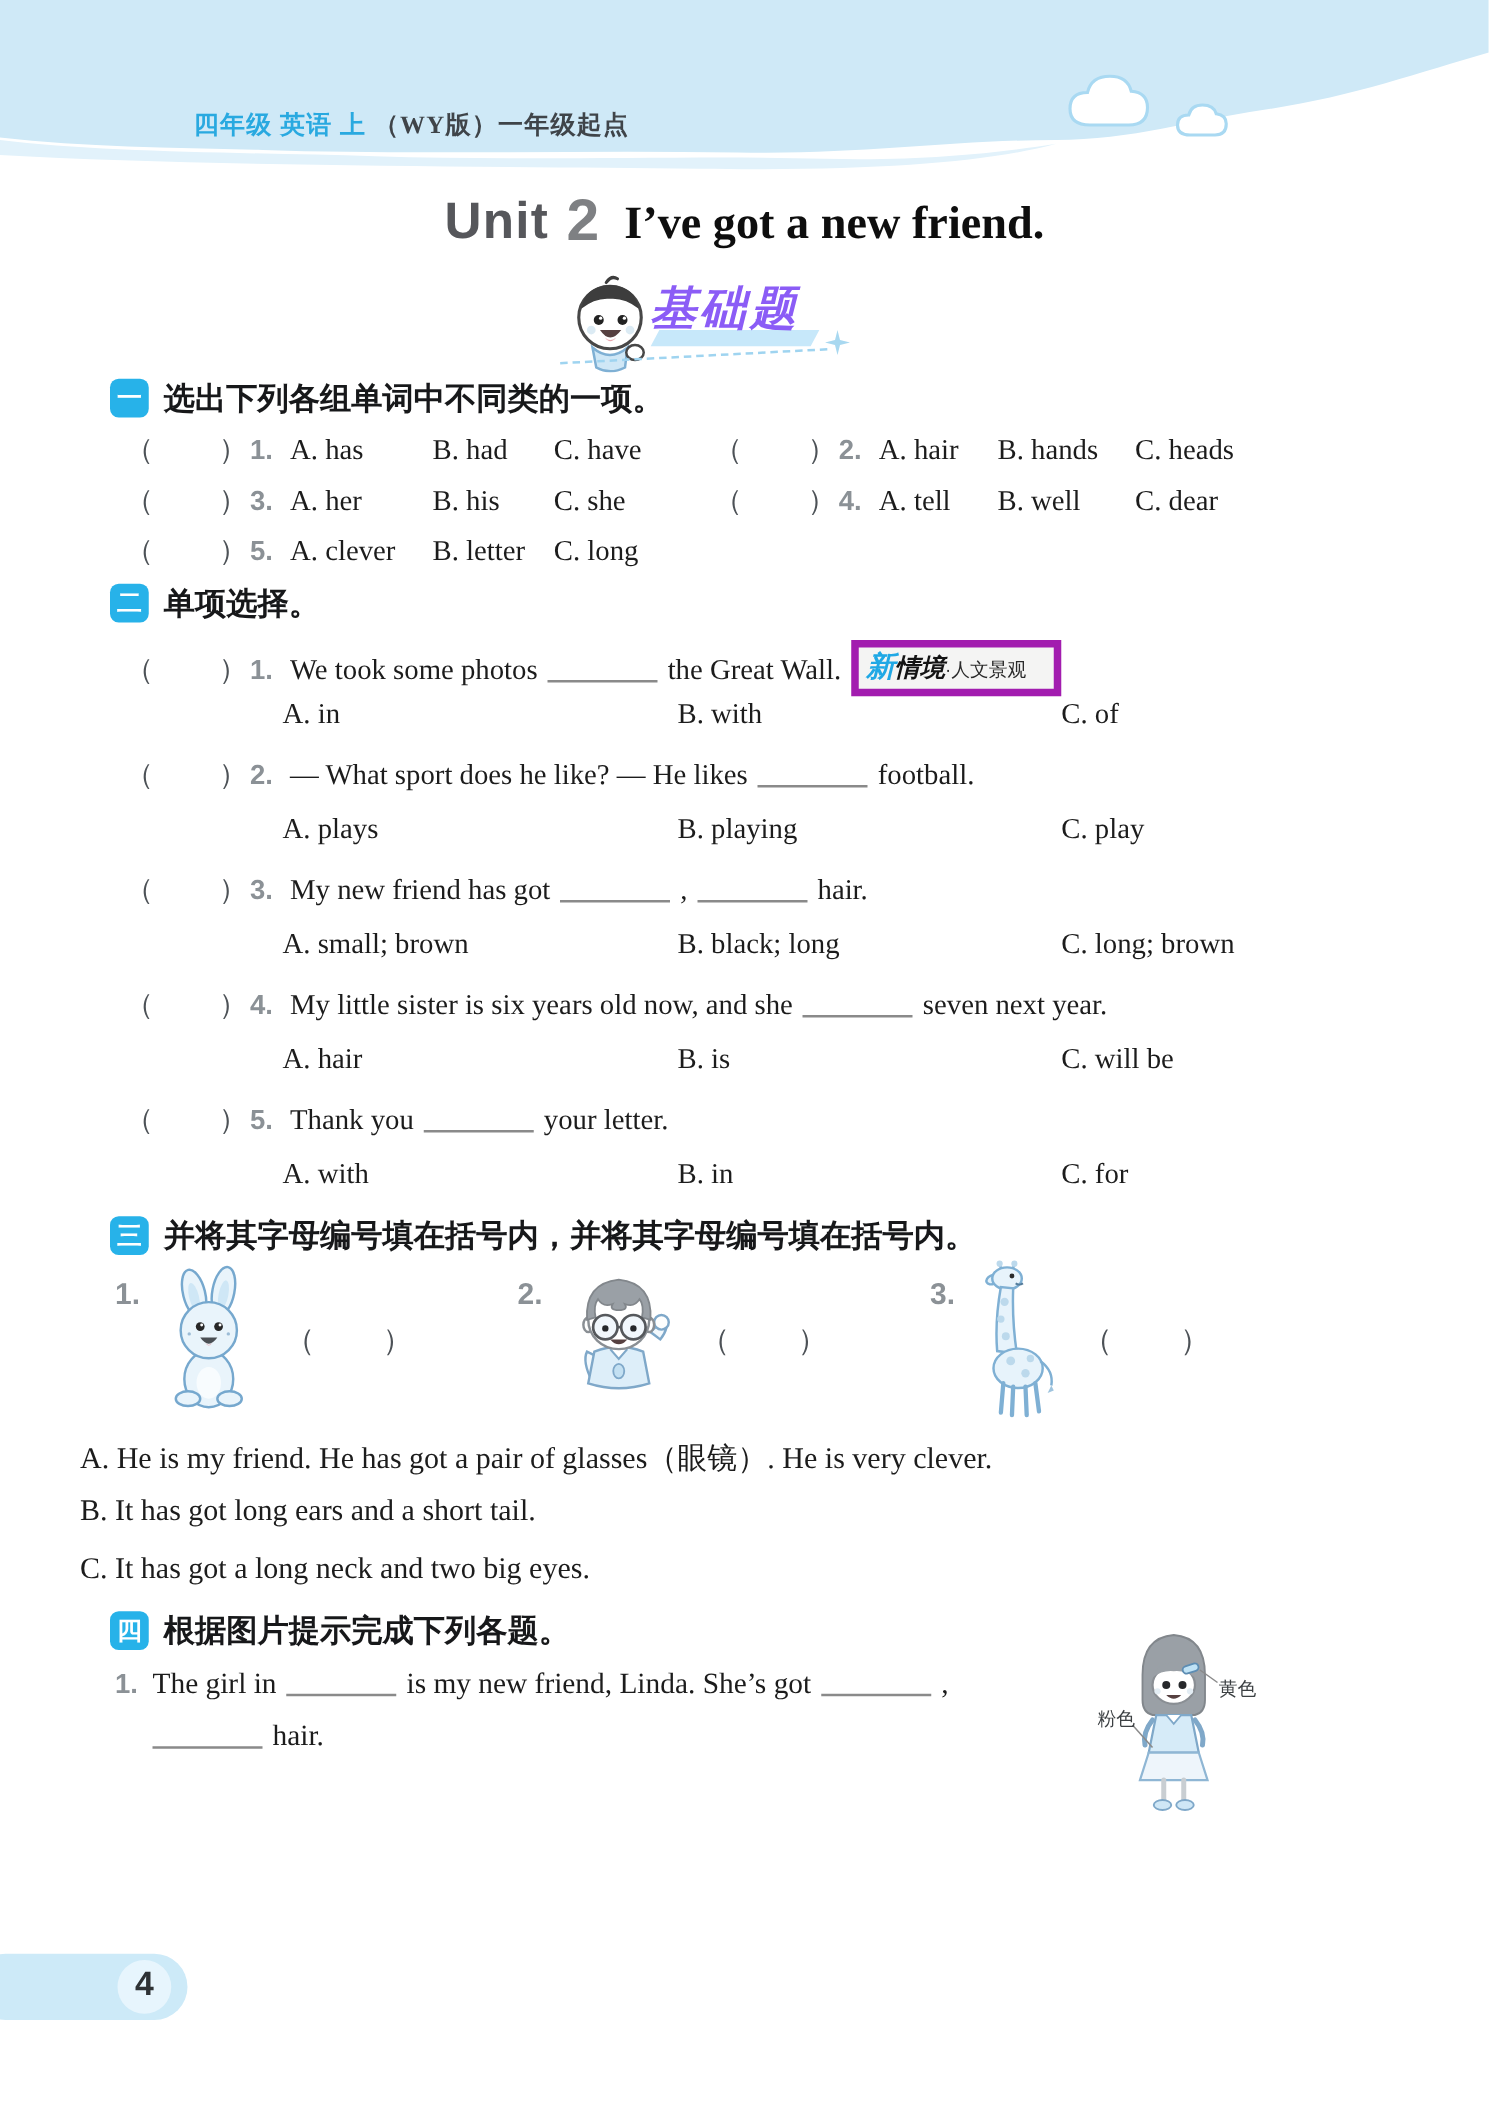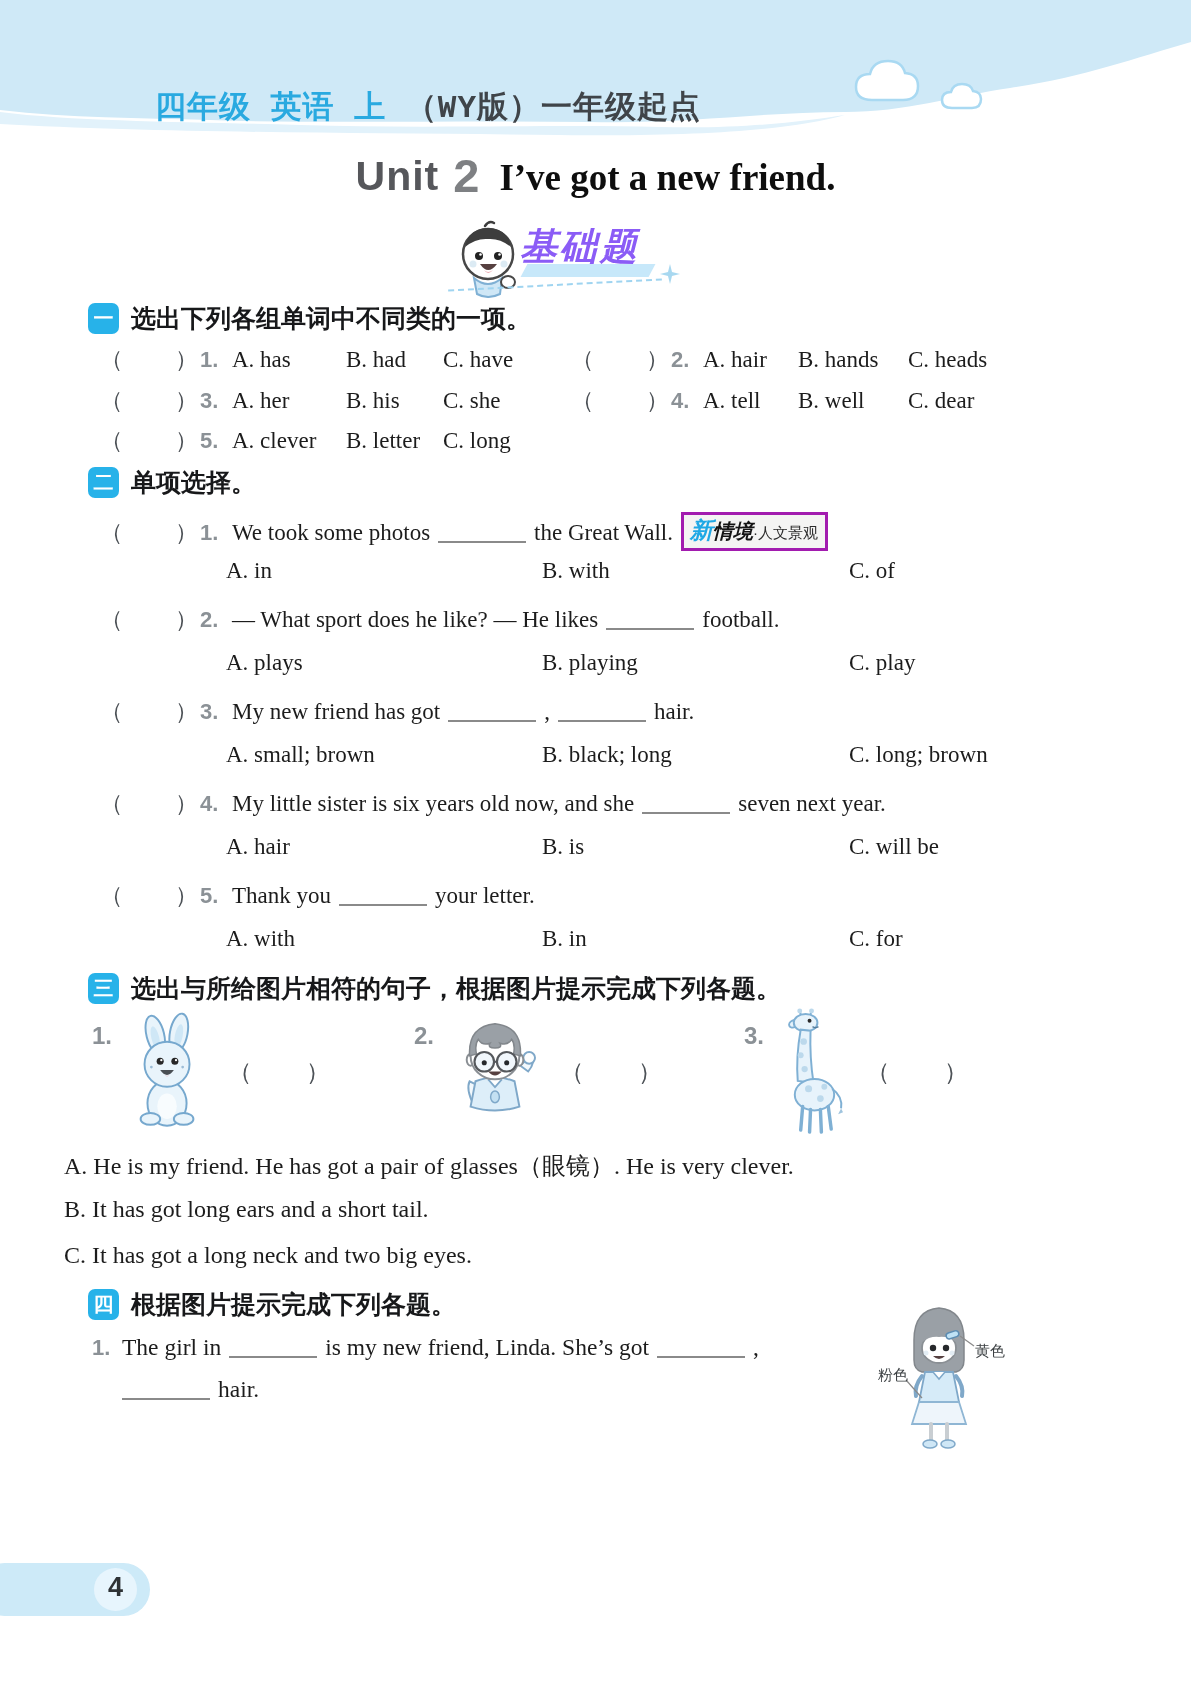--- a/index.html
+++ b/index.html
@@ -5,22 +5,22 @@
   html,body { margin:0; padding:0; }
   body {
     width:1191px; height:1684px; position:relative; overflow:hidden;
     background:#ffffff; color:#1c1c1c;
     font-family:"Liberation Serif","DejaVu Serif",serif;
   }
   .cn { font-family:"Liberation Sans","DejaVu Sans",sans-serif; }
 
   
   .band { position:absolute; top:0; left:0; width:1191px; height:150px; }
-  .book-label { position:absolute; top:86px; left:155px; font-family:Liberation Mono, monospace;
-    font-size:31px; font-weight:bold; letter-spacing:1px; white-space:nowrap; }
+  .book-label { position:absolute; top:86px; left:155px; font-family:Liberation Serif, serif;
+    font-size:20px; font-weight:bold; letter-spacing:1px; white-space:nowrap; }
   .book-label .blue { color:#29a9e0; }
   .book-label .dark { color:#3f4449; }
 
   
   .unit-line { position:absolute; top:148px; left:0; width:100%; text-align:center; white-space:nowrap; }
   .unit-word { font-family:"Liberation Sans","DejaVu Sans",sans-serif; font-weight:bold; font-size:41px; color:#56575b; letter-spacing:1px; }
   .unit-num  { font-family:"Liberation Sans","DejaVu Sans",sans-serif; font-weight:bold; font-size:47px; color:#7e8083; margin:0 16px 0 10px; vertical-align:-2px;}
   .unit-name { font-family:"Liberation Serif","DejaVu Serif",serif; font-weight:bold; font-size:37px; color:#0e0e0e;margin-top:34px; }
 
   
@@ -47,21 +47,21 @@
   .opt   { display:inline-block; flex:none; }
   .stem  { display:inline-block; }
 
   .blank { display:inline-block; width:88px; border-bottom:2px solid #8a8a8a; height:3px; margin:0 8px -3px 8px; }
 
   .optrow { position:absolute; left:226px; display:flex; font-size:23px; white-space:nowrap;gap:42px; }
   .opt2a { width:274px; flex:none; }
   .opt2b { width:265px; flex:none; }
 
   
-  .ctx-badge { display:inline-block; background:#f4f4f3; border:3px solid #a21caf; padding:0 7px 2px 6px;
+  .ctx-badge { display:inline-block; background:#f4f4f3; border:6px solid #a21caf; padding:0 22px 2px 6px;
     margin-left:8px; vertical-align:2px; white-space:nowrap; }
   .ctx-new  { font-family:"Liberation Sans","DejaVu Sans",sans-serif; font-weight:bold; font-style:italic; font-size:23px; color:#1fa8e5; }
   .ctx-mid  { font-family:"Liberation Sans","DejaVu Sans",sans-serif; font-weight:bold; font-style:italic; font-size:20px; color:#141414; }
   .ctx-small{ font-family:"Liberation Sans","DejaVu Sans",sans-serif; font-size:15px; color:#2b2b2b; }
 
   
   .figures { position:absolute; left:92px; top:1008px; display:flex; }
   .figgroup { display:flex; align-items:center; }
   .fignum { font-family:"Liberation Sans","DejaVu Sans",sans-serif; font-weight:bold; font-size:24px; color:#8b9196;
     align-self:flex-start; margin:14px 12px 0 0; }
@@ -220,21 +220,21 @@
   <span class="stem"><span>Thank you</span><span class="blank"></span><span>your letter.</span></span>
 </div>
 <div class="optrow" style="top:926px">
   <span class="opt2a">A. with</span>
   <span class="opt2b">B. in</span>
   <span>C. for</span>
 </div>
 
 <div class="sec" style="top:972px">
   <span class="sec-icon">三</span>
-  <span class="sec-text">选出与所给图片相符的句子，根据图片提示完成下列各题。</span>
+  <span class="sec-text">并将其字母编号填在括号内，并将其字母编号填在括号内。</span>
 </div>
 
 <div class="figures">
   <div class="figgroup" style="width:322px">
     <span class="fignum">1.</span>
     <svg width="88" height="120" viewBox="0 0 90 120">
       <g stroke="#76a8ce" stroke-width="2" fill="#e9f4fb">
         <ellipse cx="32" cy="22" rx="9" ry="20" transform="rotate(-14 32 22)"></ellipse>
         <ellipse cx="56" cy="20" rx="9" ry="20" transform="rotate(11 56 20)"></ellipse>
       </g>

